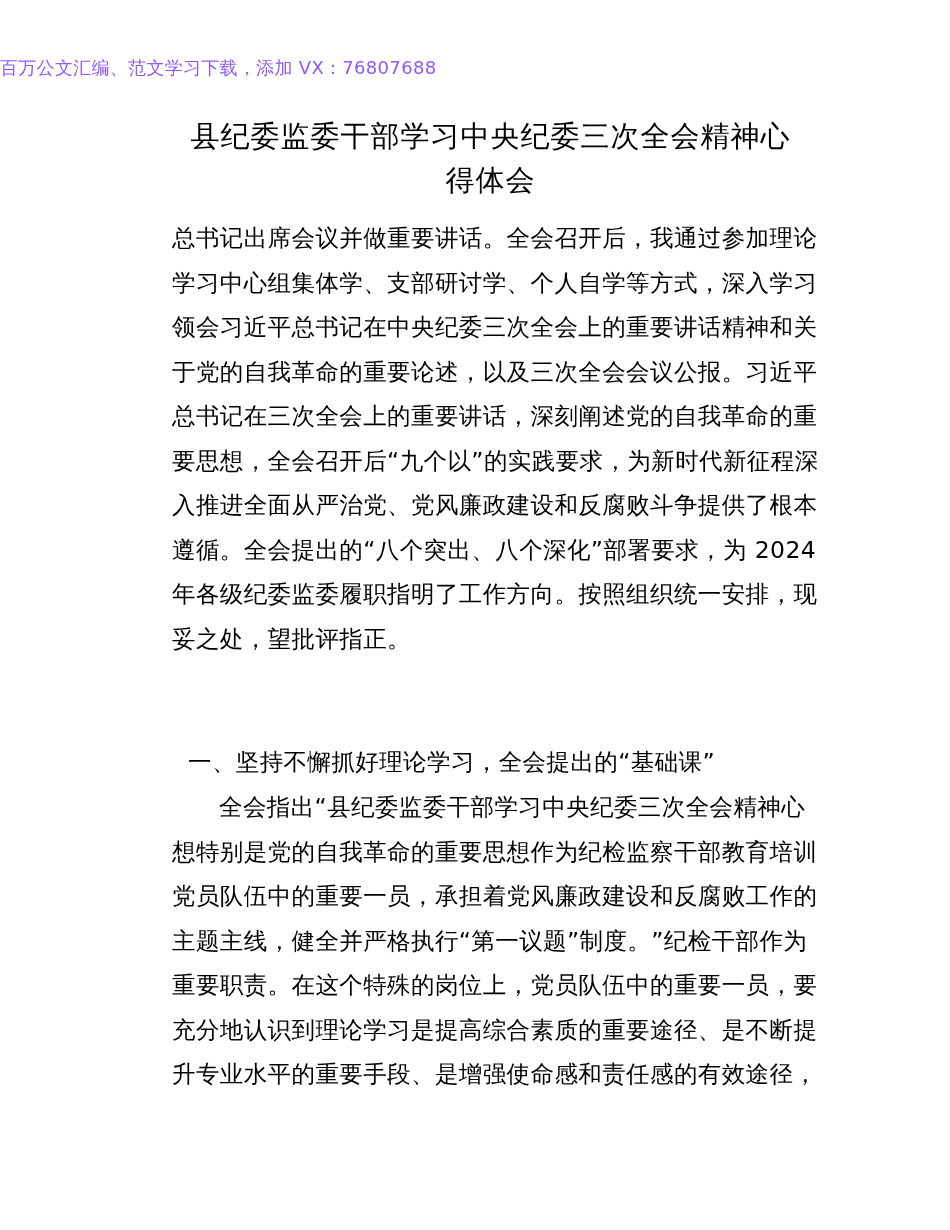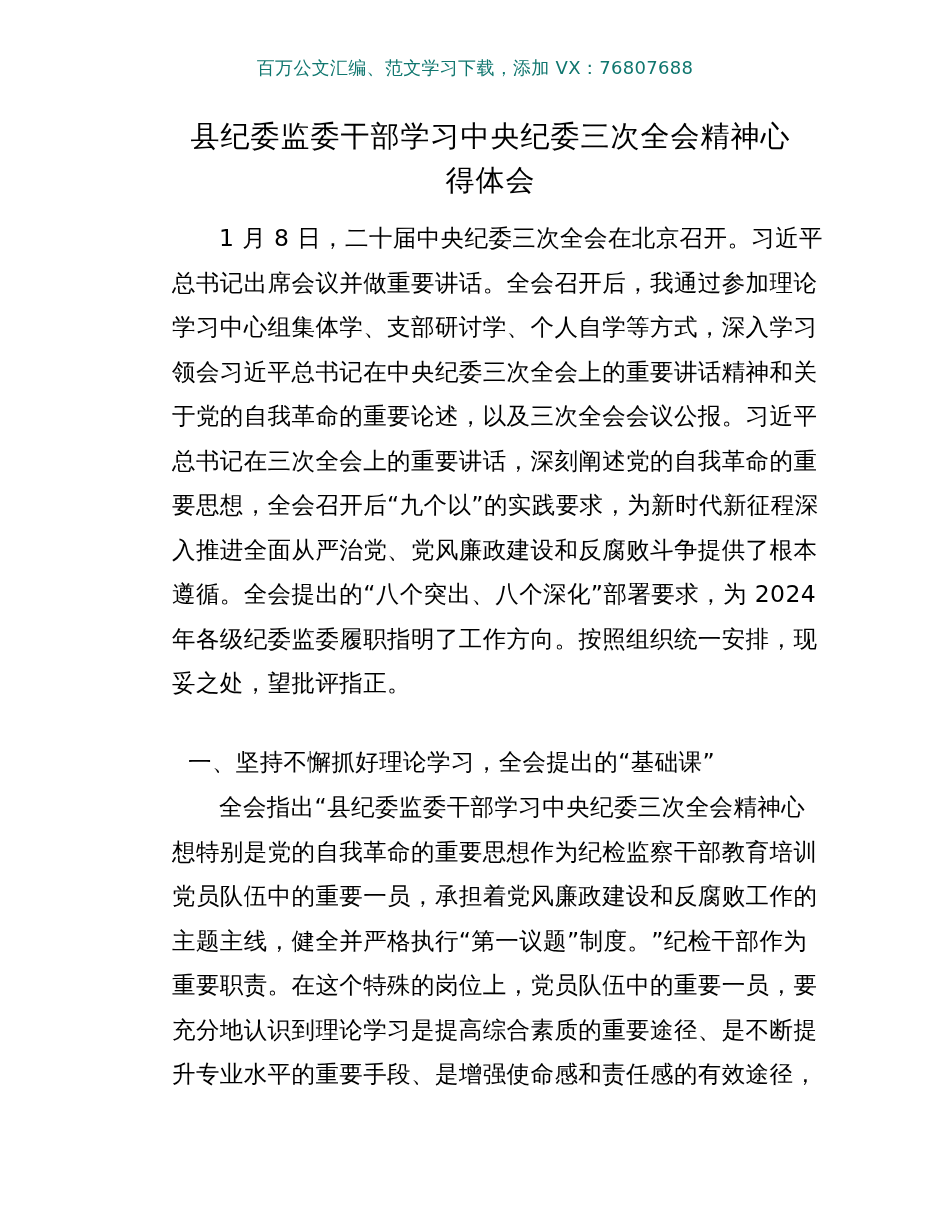--- a/index.html
+++ b/index.html
@@ -1,19 +1,19 @@
 <!DOCTYPE html>
 <html><head>
   <meta charset="utf-8">
   <style>
     html, body { margin: 0; padding: 0; background: #ffffff; }
     body { width: 950px; height: 1230px; position: relative; overflow: hidden;
       font-family: "DejaVu Sans", "Liberation Sans", sans-serif; color: #000; }
-    .watermark { position: absolute; top: 56px; left: 0; width: 950px; text-align: center;
-      font-size: 18px; color: #0f766e; letter-spacing: 0.3px; }
+    .watermark { position: absolute; top: 56px; left: 0; width: 950px; 
+      font-size: 18px; color: #8b5cf6; letter-spacing: 0.3px; }
     .title { position: absolute; top: 114px; left: 140px; width: 670px; text-align: center;
       font-size: 29px; line-height: 44px; letter-spacing: 1px; }
     .body { position: absolute; left: 141px; width: 670px; font-size: 23.5px; line-height: 44.5px;
       letter-spacing: 0.4px; text-align: justify; }
     .p1 { top: 216px; }
     .h1 { position: absolute; top: 740px; left: 188px; font-size: 23.5px; line-height: 44.5px; letter-spacing: 0.4px; }
     .p2 { top: 785px; }
     .line { display: block; white-space: nowrap; margin-left: 31px; }
     .indent { padding-left: 47px; }
   </style>
@@ -21,21 +21,20 @@
 <body>
 
 <div class="watermark">百万公文汇编、范文学习下载，添加 VX：76807688</div>
 
 <div class="title">
   <span class="line">县纪委监委干部学习中央纪委三次全会精神心</span>
   <span class="line">得体会</span>
 </div>
 
 <div class="body p1">
-  <span class="line indent">1 月 8 日，二十届中央纪委三次全会在北京召开。习近平</span>
   <span class="line">总书记出席会议并做重要讲话。全会召开后，我通过参加理论</span>
   <span class="line">学习中心组集体学、支部研讨学、个人自学等方式，深入学习</span>
   <span class="line">领会习近平总书记在中央纪委三次全会上的重要讲话精神和关</span>
   <span class="line">于党的自我革命的重要论述，以及三次全会会议公报。习近平</span>
   <span class="line">总书记在三次全会上的重要讲话，深刻阐述党的自我革命的重</span>
   <span class="line">要思想，全会召开后“九个以”的实践要求，为新时代新征程深</span>
   <span class="line">入推进全面从严治党、党风廉政建设和反腐败斗争提供了根本</span>
   <span class="line">遵循。全会提出的“八个突出、八个深化”部署要求，为 2024</span>
   <span class="line">年各级纪委监委履职指明了工作方向。按照组织统一安排，现</span>
   <span class="line">妥之处，望批评指正。</span>

